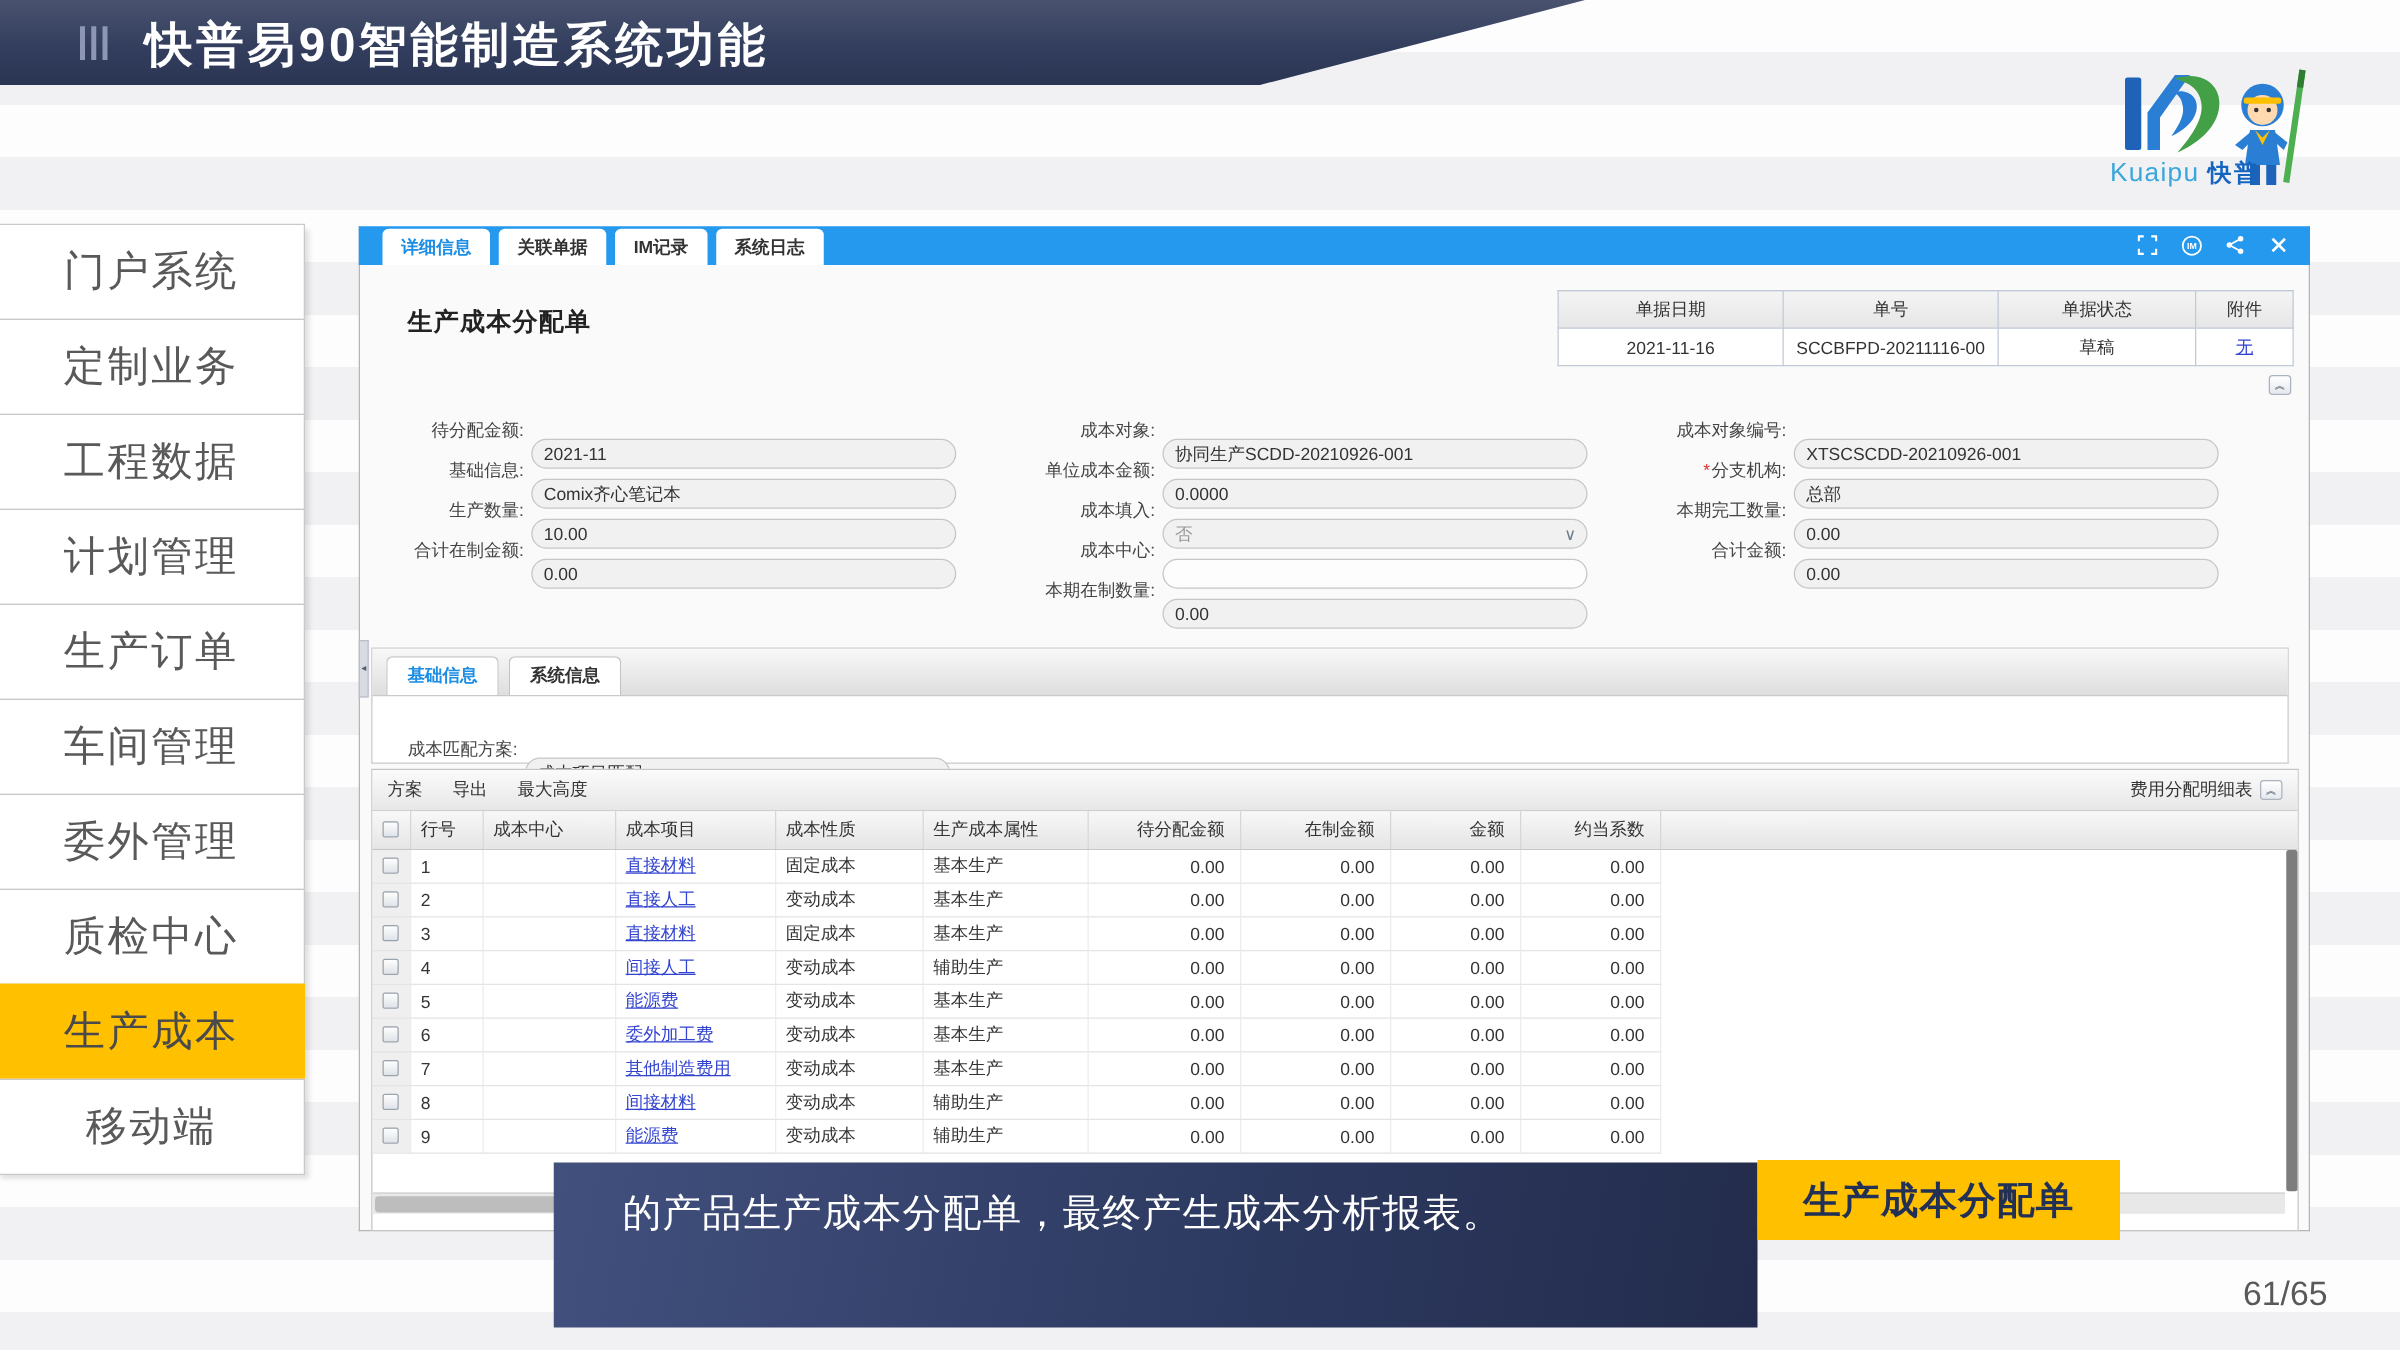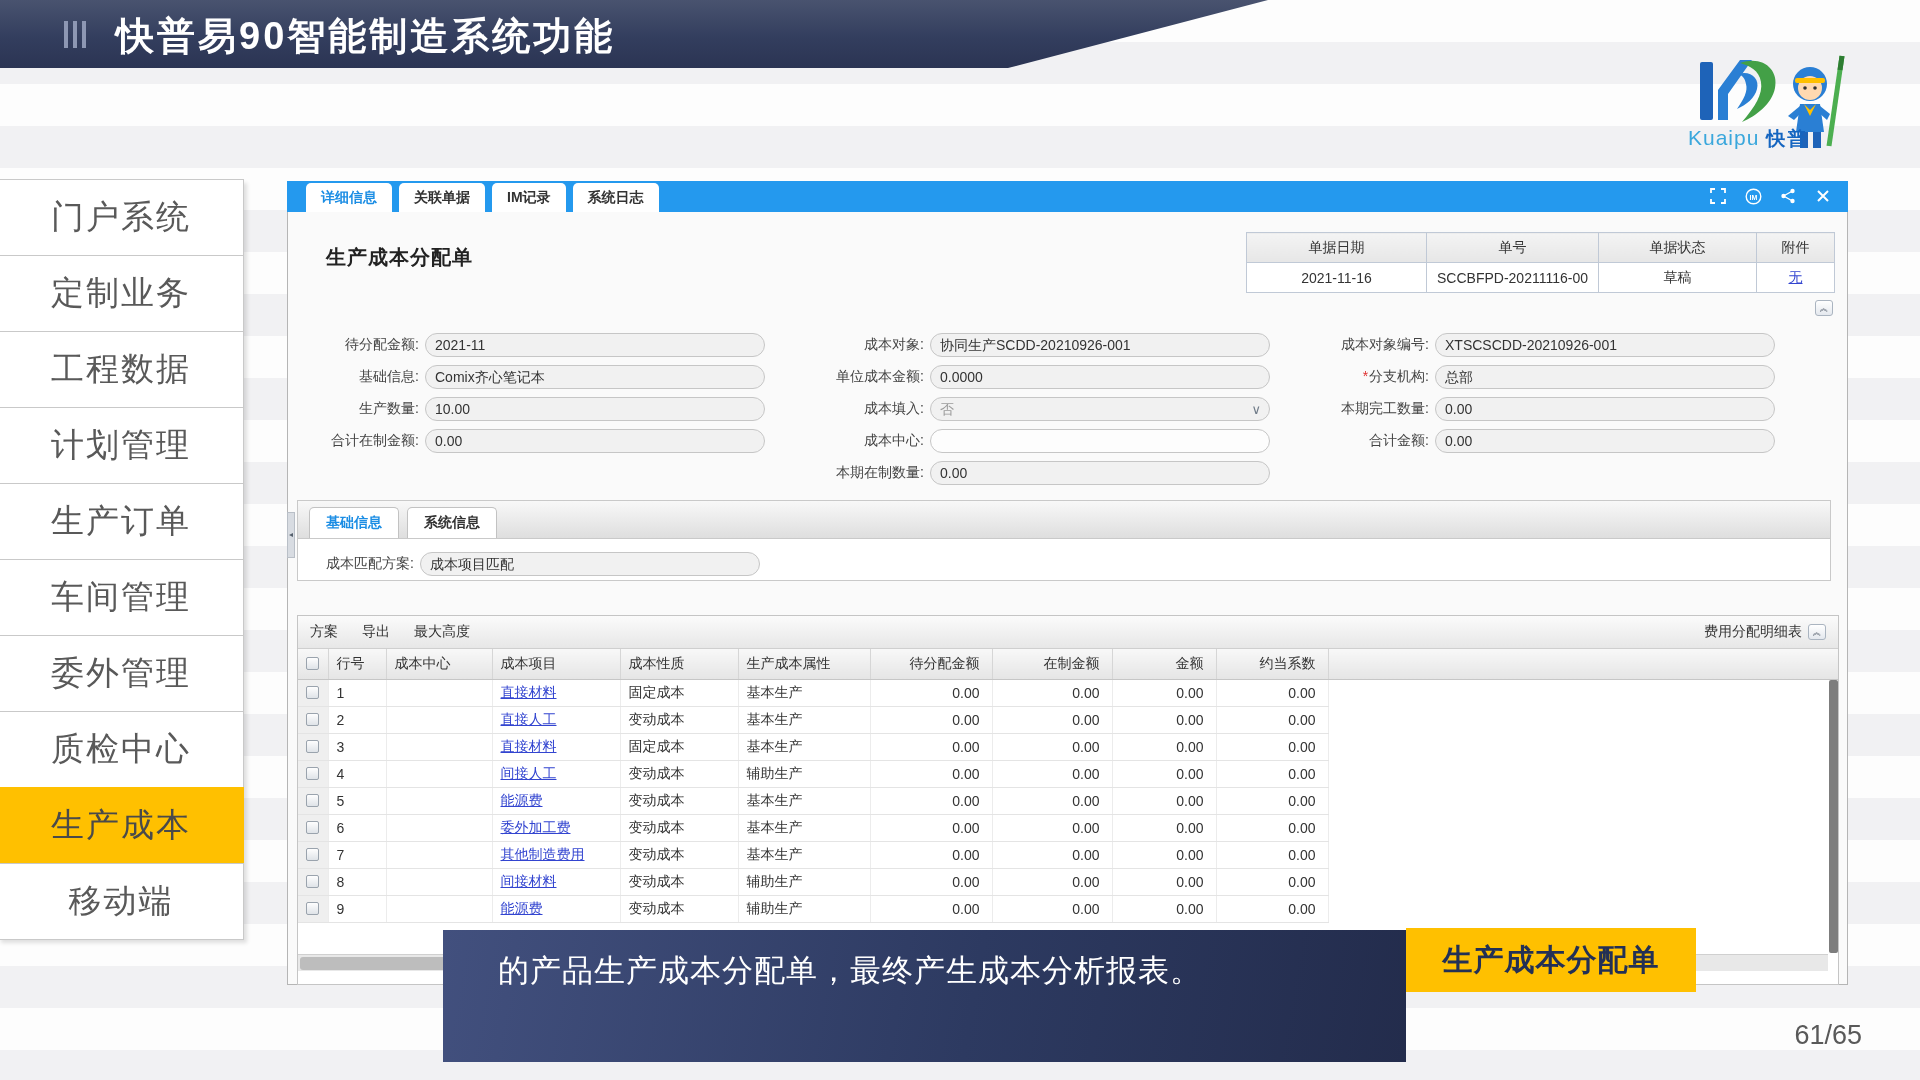--- a/index.html
+++ b/index.html
@@ -69,28 +69,28 @@
   }
   
   .form-col{ position:absolute; top:117px; width:474px; }
   .form-col.f1{ left:9px; } .form-col.f2{ left:514px; } .form-col.f3{ left:1019px; }
   .frow{ display:flex; align-items:center; height:32px; }
   .flabel{ width:128px; text-align:right; font-size:14px; color:#444; padding-right:6px; white-space:nowrap; }
   .flabel .req{ color:#e03131; margin-right:1px; }
   .finput{
     position:relative; width:340px; height:24px; background:#f1f1f1; border:1px solid #c6c6c6;
     border-radius:12px; font-size:14px; color:#333; line-height:22px; padding:0 22px 0 9px;
-    overflow:hidden; white-space:nowrap;
+    overflow:hidden; white-space:nowrap;margin-top:36px;
   }
   .finput.empty{ background:#fdfdfd; }
   .finput.disabled{ color:#9a9a9a; }
   .finput .chev{ position:absolute; right:8px; top:1px; color:#6f7b88; font-size:13px; }
   
   .subpanel{
-    position:absolute; left:9px; right:16px; top:288px; height:81px;
+    position:absolute; left:9px; right:16px; top:306px; height:93px;
     border:1px solid #c9c9c9; background:#fff;
   }
   .subtabbar{
     height:38px; background:linear-gradient(180deg,#f8f8f8,#dedede);
     border-bottom:1px solid #c9c9c9; display:flex; align-items:flex-end; padding-left:11px; gap:8px;
   }
   .subtab{
     height:31px; padding:0 16px; background:#fff; border:1px solid #c2c2c2; border-bottom:none;
     border-radius:5px 5px 0 0; display:flex; align-items:center;
     font-size:14px; font-weight:bold; color:#333; cursor:pointer;

